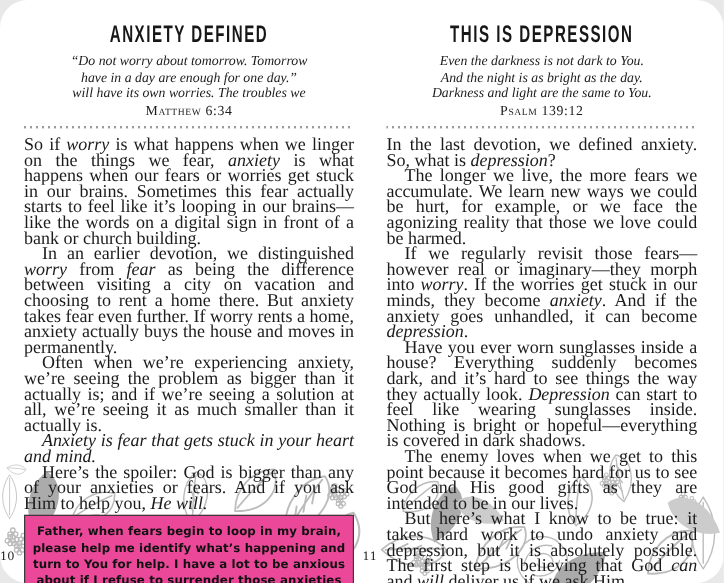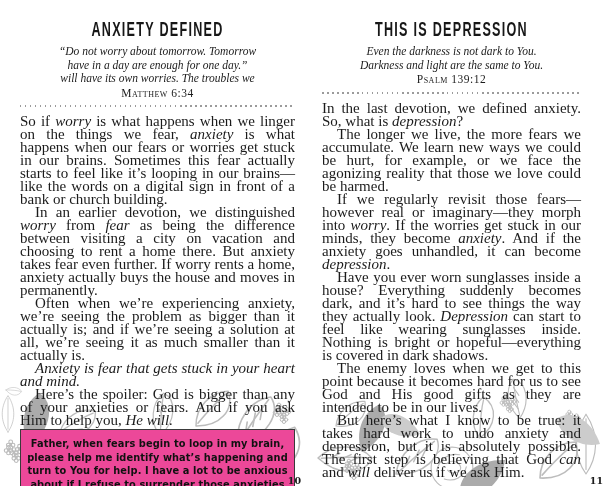--- a/index.html
+++ b/index.html
@@ -1,18 +1,18 @@
 <!DOCTYPE html>
 <html><head>
 <meta charset="utf-8">
 <style>
   html,body { margin:0; padding:0; background:#e8e8e8; }
   .spread {
     position:relative; width:603px; height:486px; background:#ffffff;
-    overflow:hidden; font-family:"Liberation Serif", serif; color:#1b1b1b;
+    overflow:hidden; font-family:"Liberation Serif", serif; color:#1b1b1b;border-radius:23px;
   }
   .florals { position:absolute; left:0; bottom:0; z-index:0; }
   .o  { stroke:#bcbcbc; fill:none; stroke-width:1; stroke-linecap:round; stroke-linejoin:round; }
   .f  { fill:#cccccc; stroke:none; }
   .fd { fill:#ababab; stroke:none; }
 
   .page { position:absolute; top:0; width:301px; height:486px; z-index:1; box-sizing:border-box; }
   .page.left  { left:0;   padding:0 6px 0 20px; }
   .page.right { left:302px; padding:0 22px 0 20px; }
 
@@ -38,22 +38,22 @@
   .prayer-box {
     position:relative; z-index:2; background:#ec4899; border:1.2px solid #3a3a3a;
     text-align:center; font-family:"DejaVu Sans", sans-serif; font-weight:bold;
     font-size:9.8px; line-height:13.5px; letter-spacing:0.1px; color:#111;
     padding:7px 6px; box-sizing:border-box;
   }
   .left-prayer  { margin-top:2px; }
   .right-prayer { width:214px; margin:11px auto 0; }
 
   .page-num {
-    position:absolute; bottom:0; left:0; right:0; z-index:2;
-    text-align:right; font-family:"DejaVu Serif", serif; font-weight:bold; font-size:9.5px;
+    position:absolute; bottom:16px; left:0; right:0; z-index:2;
+    text-align:left; font-family:"DejaVu Serif", serif; font-weight:normal; font-size:9.5px;
   }
 </style>
 </head>
 <body>
 
 <div class="spread">
 
   <svg class="florals" width="603" height="112" viewBox="0 0 603 112" aria-hidden="true">
     <defs>
       <g id="leafA">
@@ -150,20 +150,21 @@
       <div class="prayer-text">Father, when fears begin to loop in my brain, please help me identify what’s happening and turn to You for help. I have a lot to be anxious about if I refuse to surrender those anxieties to You. Amen.</div>
     </div>
     <div class="page-num">10</div>
   </section>
 
   <section class="page right">
     <h1 class="title">THIS IS DEPRESSION</h1>
     <div class="verse">
       <div class="verse-lines">
           <div>Even the darkness is not dark to You.</div>
+          <div>And the night is as bright as the day.</div>
           <div>Darkness and light are the same to You.</div>
         </div>
       <div class="verse-ref">Psalm 139:12</div>
     </div>
     <div class="divider"></div>
     <div class="body">
         <p>In the last devotion, we defined anxiety. So, what is <i>depression</i>?</p>
         <p>The longer we live, the more fears we accumulate. We learn new ways we could be hurt, for example, or we face the agonizing reality that those we love could be harmed.</p>
         <p>If we regularly revisit those fears—however real or imaginary—they morph into <i>worry</i>. If the worries get stuck in our minds, they become <i>anxiety</i>. And if the anxiety goes unhandled, it can become <i>depression</i>.</p>
         <p>Have you ever worn sunglasses inside a house? Everything suddenly becomes dark, and it’s hard to see things the way they actually look. <i>Depression</i> can start to feel like wearing sunglasses inside. Nothing is bright or hopeful—everything is covered in dark shadows.</p>

